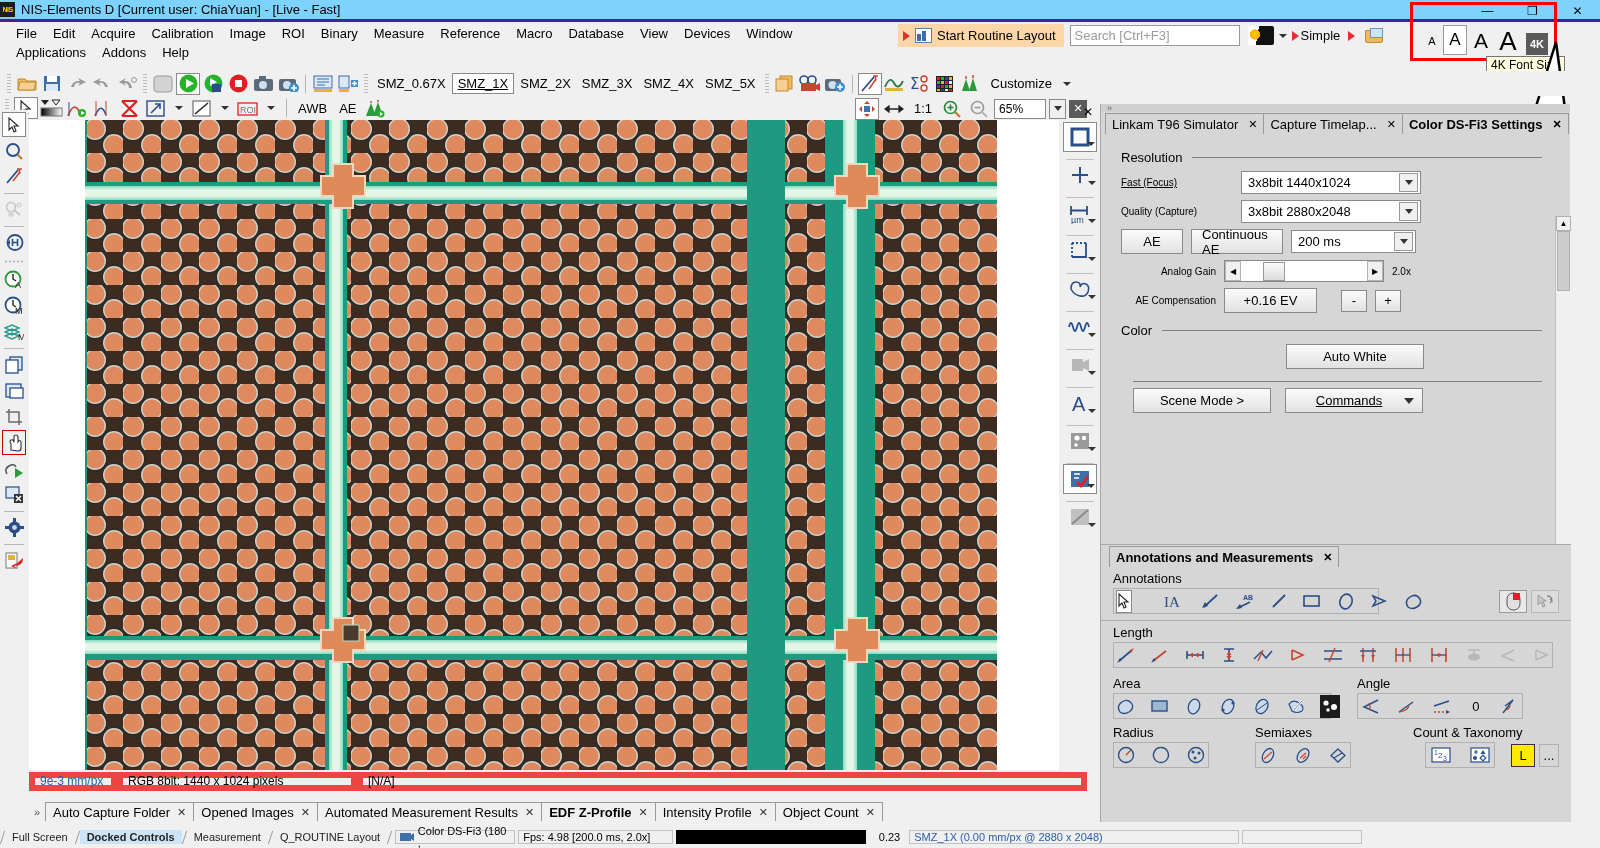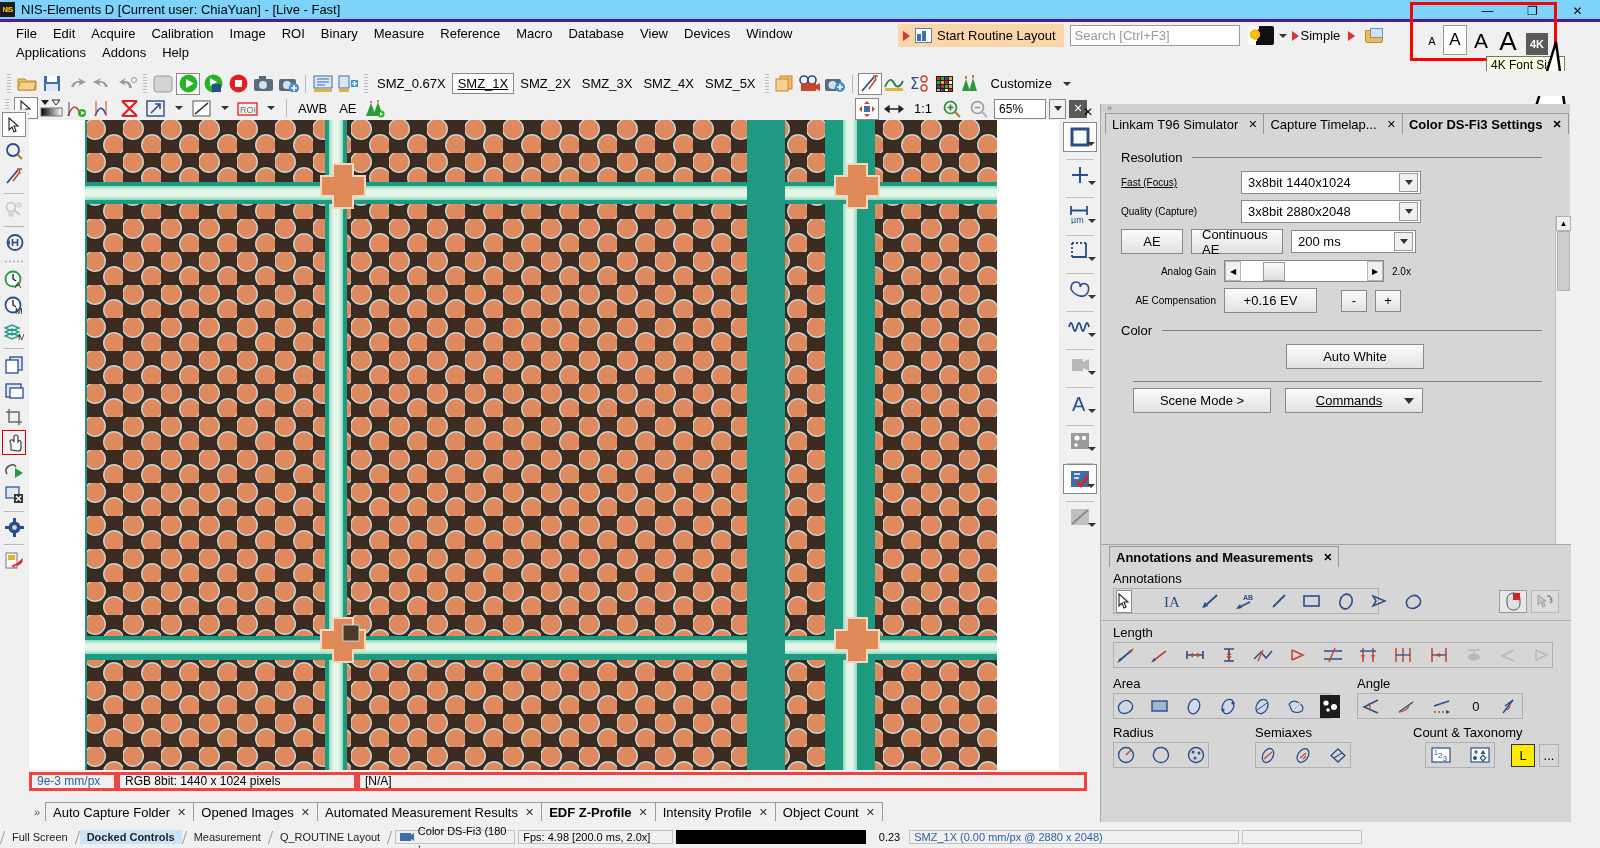--- a/index.html
+++ b/index.html
@@ -137,21 +137,21 @@
   .rt.sel{background:#fff;border:1px solid #8a8a8a;}
   .rt .carr{position:absolute;right:1px;bottom:5px;width:0;height:0;
     border-top:4px solid #333;border-left:4px solid transparent;border-right:4px solid transparent;}
   .rt-sep{width:28px;height:1px;background:#c0c0c0;}
 
   
   #statusrow{
     position:absolute;left:29px;top:771px;width:1069px;height:20px;background:#f0f0f0;
     display:flex;align-items:center;
   }
-  .st-cell{height:19px;border:3px solid #ef4444;background:#f0f0f0;display:flex;align-items:center;padding:0 5px;font-size:12px;}
+  .st-cell{height:19px;border:6px solid #ef4444;background:#f0f0f0;display:flex;align-items:center;padding:0 5px;font-size:12px;}
 
   
   #bottomtabs{
     position:absolute;left:29px;top:801px;width:1571px;height:20px;background:#f0f0f0;
     display:flex;align-items:flex-end;
   }
   #bt-collapse{width:16px;height:18px;display:flex;align-items:center;justify-content:center;font-size:11px;color:#555;}
   .btab{height:19px;border:1px solid #9a9a9a;border-bottom:none;background:#f0f0f0;
         display:flex;align-items:center;padding:0 7px;font-size:13px;gap:7px;margin-right:-1px;}
   .btab.active{background:#f0f0f0;}

